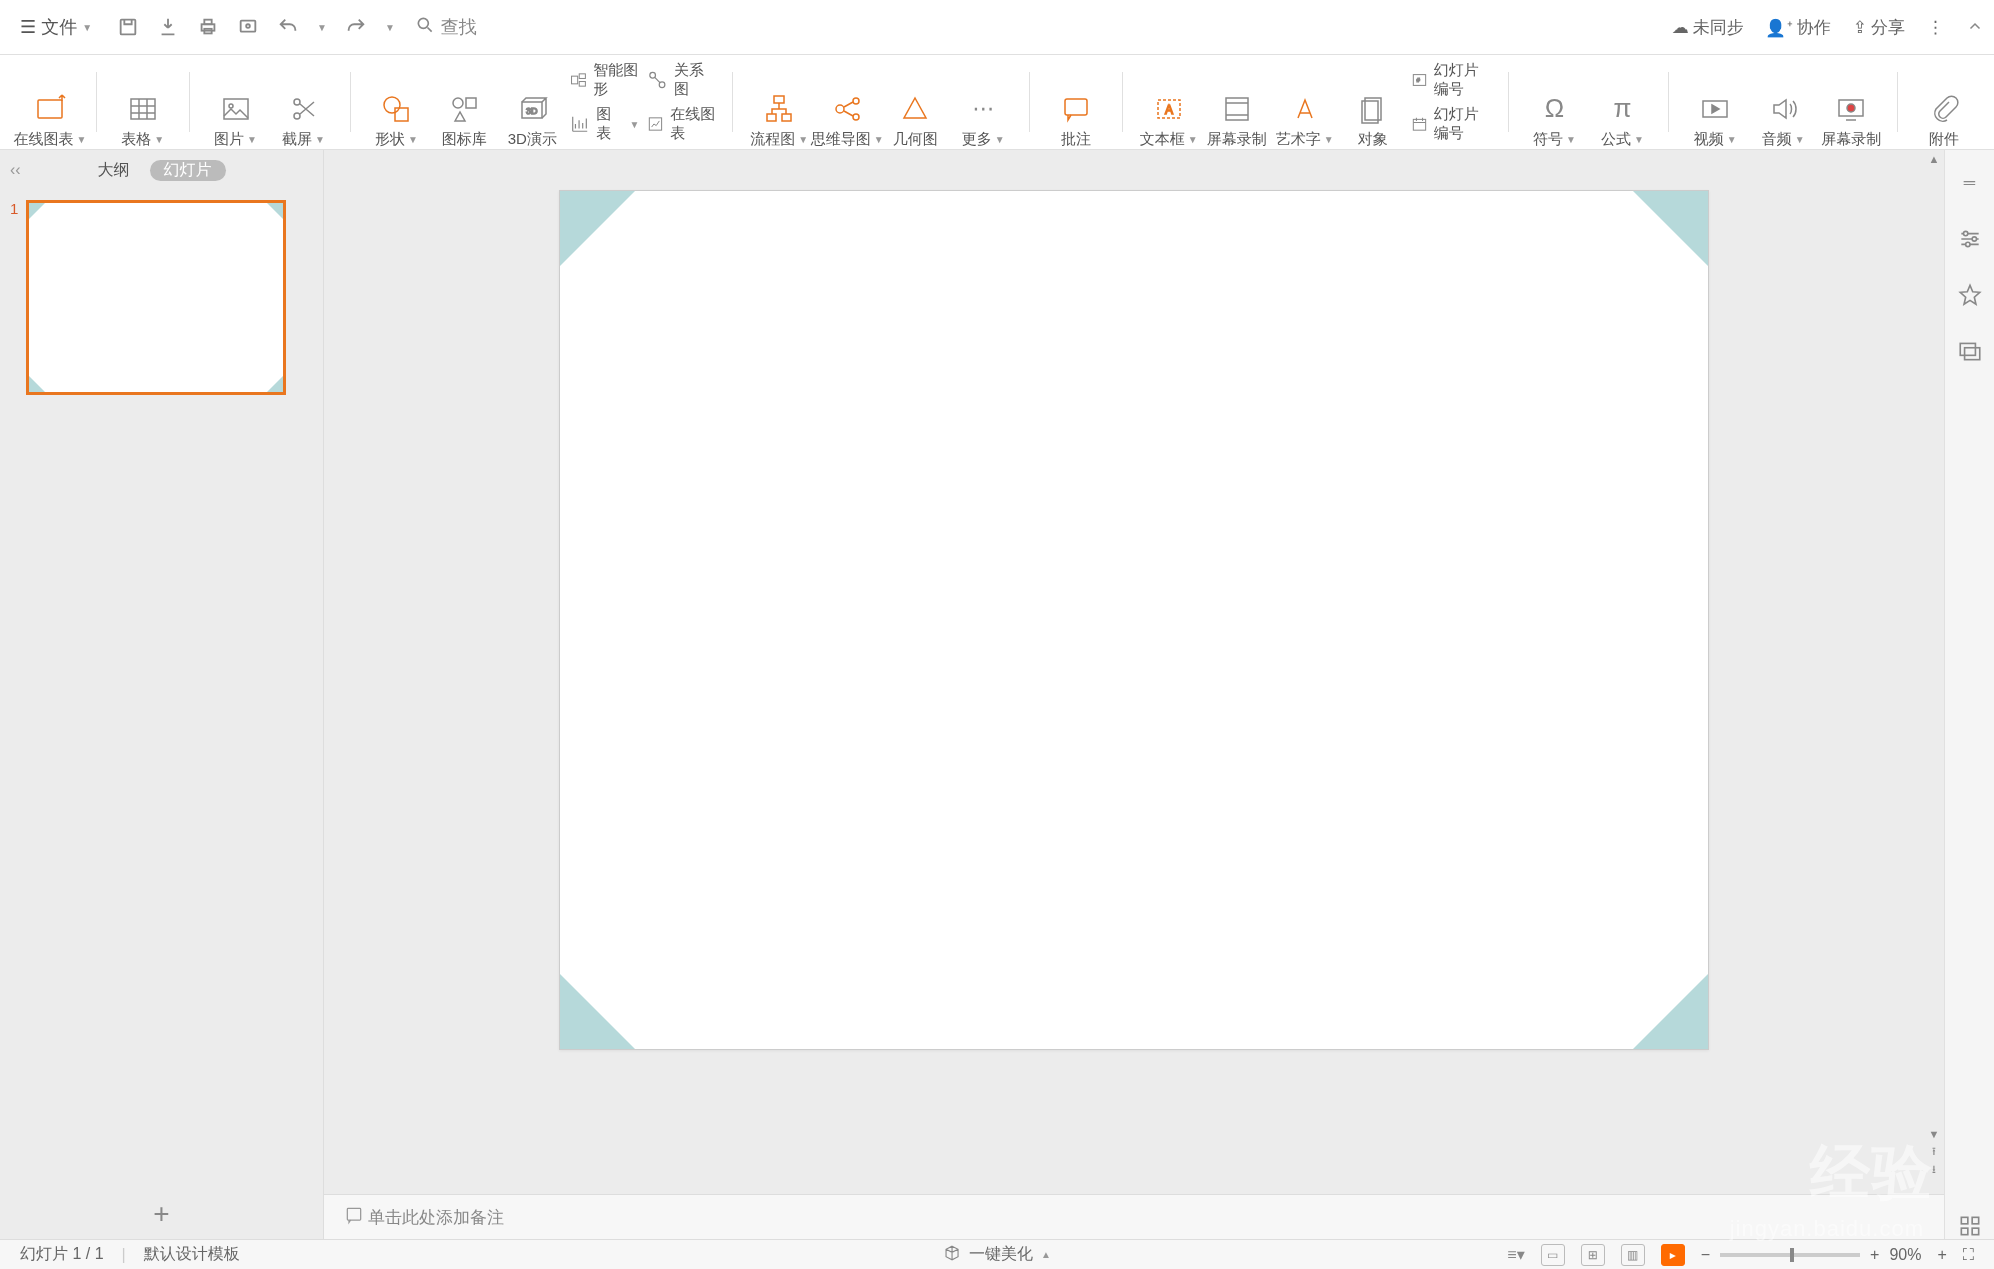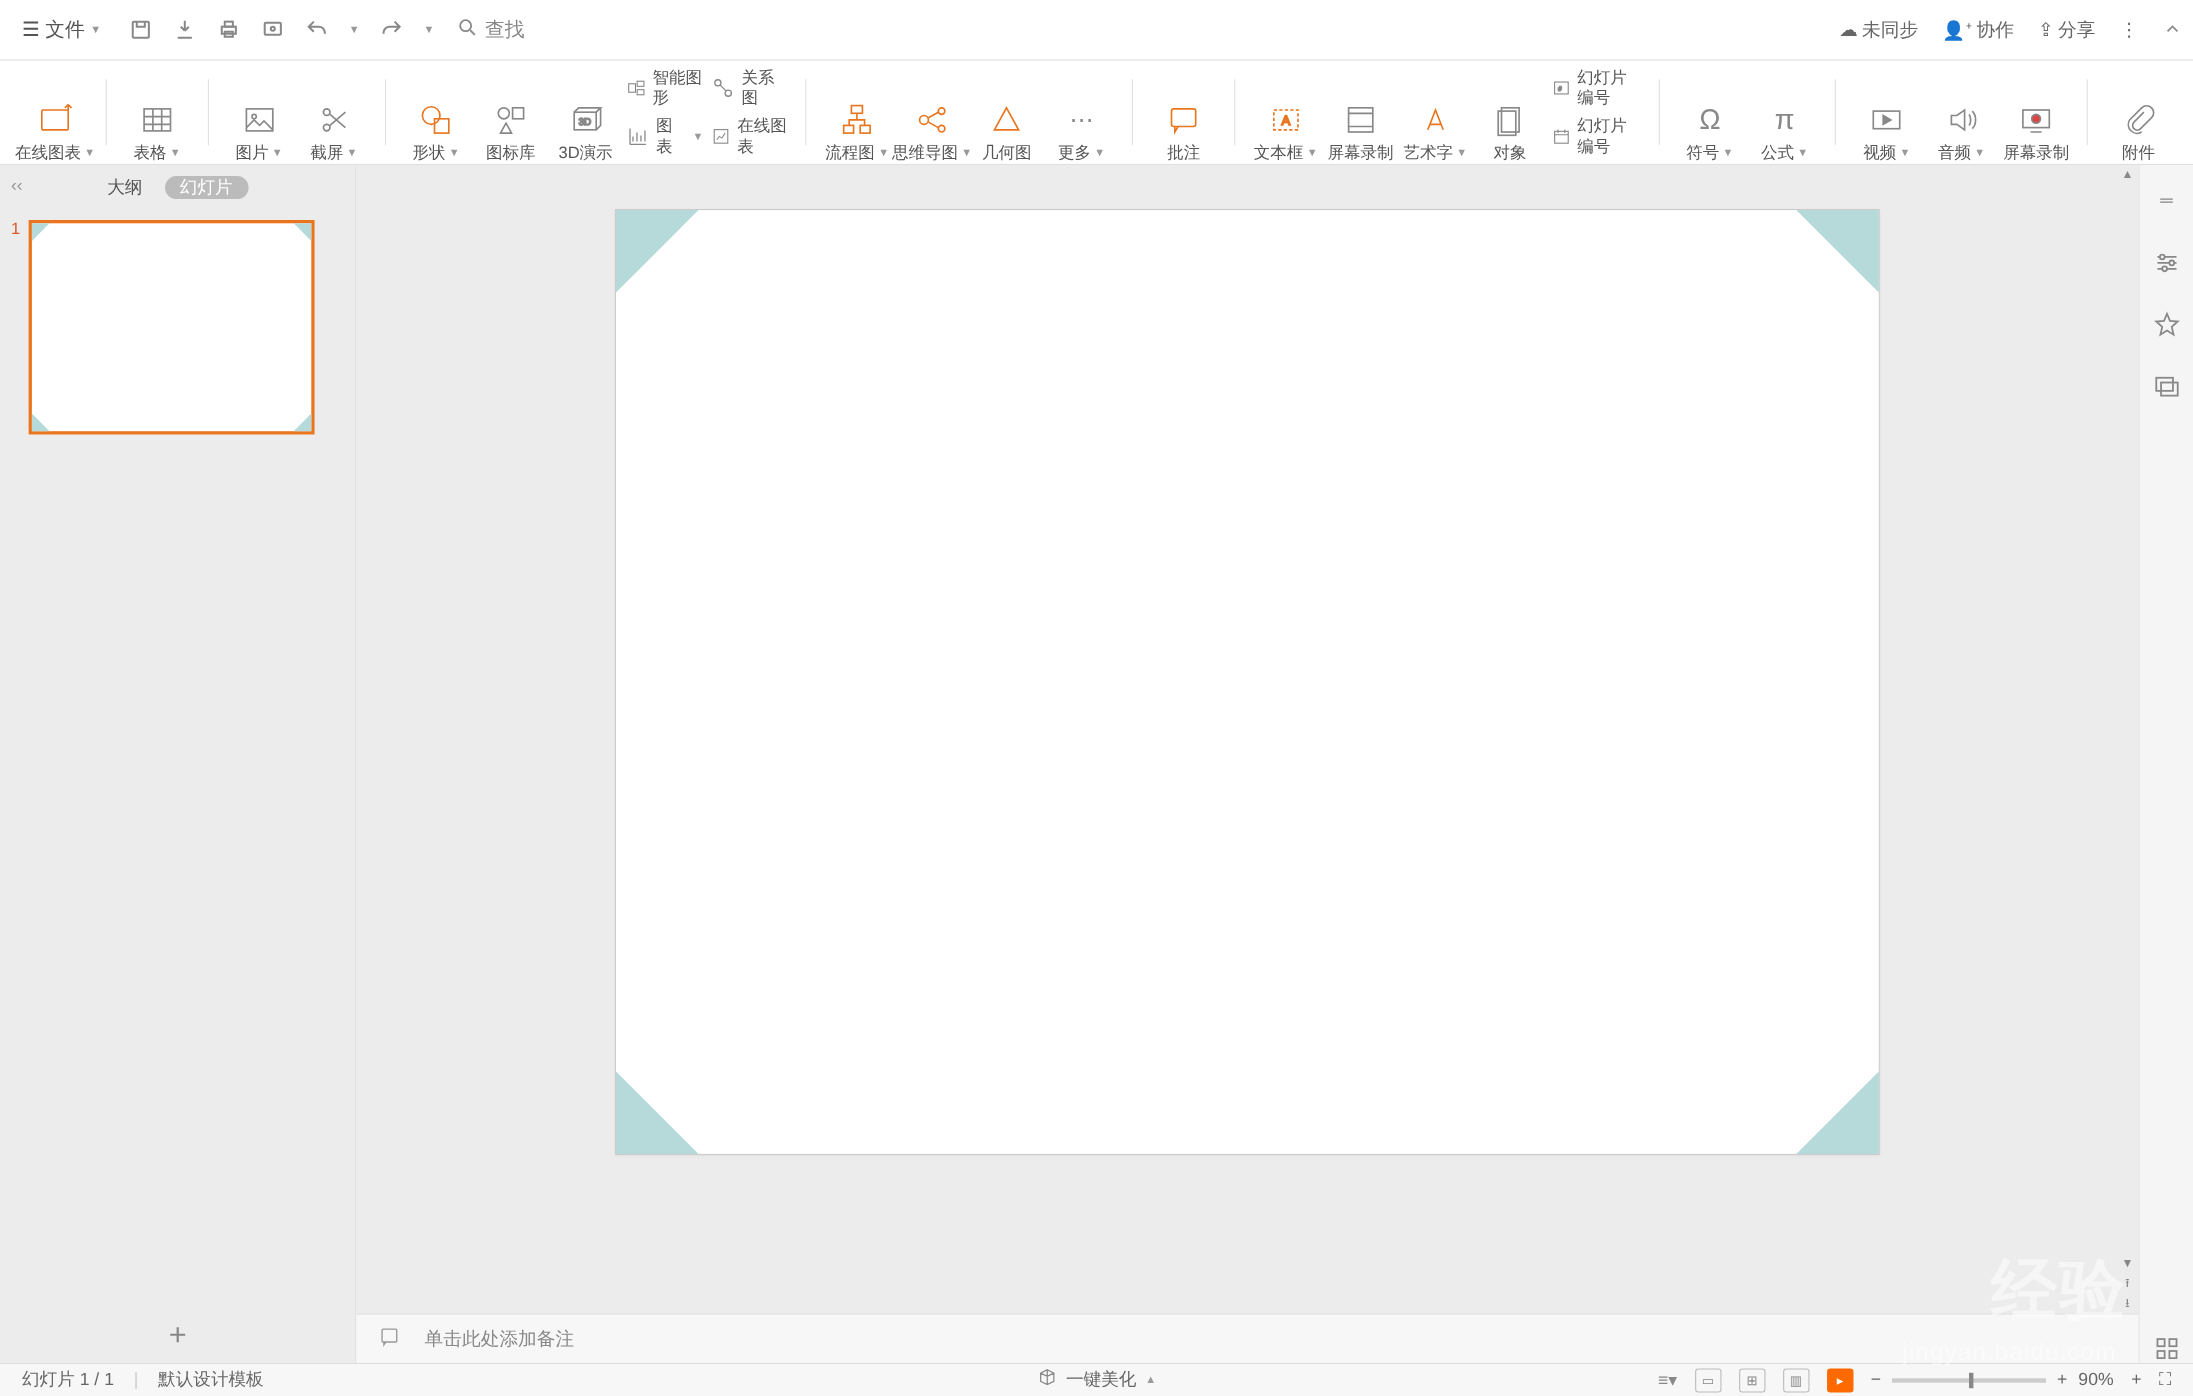--- a/index.html
+++ b/index.html
@@ -42,21 +42,21 @@
 .editor { flex:1; background:#ececec; display:flex; flex-direction:column; position:relative; }
 .canvas-area { flex:1; display:flex; align-items:flex-start; justify-content:center; padding-top:40px; position:relative; }
 .slide { width:1150px; height:860px; background:#fff; border:1px solid #ccc; position:relative; box-shadow:0 1px 3px rgba(0,0,0,.06); }
 .slide .corner.tl { border-top-width:75px; border-right-width:75px; }
 .slide .corner.tr { border-top-width:75px; border-left-width:75px; }
 .slide .corner.bl { border-bottom-width:75px; border-right-width:75px; }
 .slide .corner.br { border-bottom-width:75px; border-left-width:75px; }
 .vscroll { position:absolute; right:0; top:0; bottom:0; width:20px; background:#ececec; display:flex; flex-direction:column; align-items:center; }
 .vscroll .arrow { height:18px; font-size:11px; color:#888; cursor:pointer; display:flex; align-items:center; justify-content:center; }
 .vscroll .track { flex:1; }
-.notes { height:45px; display:flex; align-items:center; padding:0 20px; gap:22px; background:#f7f7f7; border-top:1px solid #ddd; color:#888; font-size:17px; cursor:text; }
+.notes { height:45px; display:flex; align-items:center; padding:0 20px; gap:4px; background:#f7f7f7; border-top:1px solid #ddd; color:#888; font-size:17px; cursor:text;margin-top:15px; }
 .right-rail { width:50px; background:#f5f5f5; border-left:1px solid #e0e0e0; display:flex; flex-direction:column; align-items:center; padding-top:20px; gap:30px; }
 .rail-icon { width:26px; height:26px; color:#888; cursor:pointer; display:flex; align-items:center; justify-content:center; }
 .statusbar { height:30px; background:#f7f7f7; border-top:1px solid #ddd; display:flex; align-items:center; padding:10px 20px; font-size:16px; color:#666; }
 .statusbar .sep { margin:0 18px; color:#ccc; }
 .status-center { position:absolute; left:50%; transform:translateX(-50%); display:flex; align-items:center; gap:8px; cursor:pointer; }
 .status-right { margin-left:auto; display:flex; align-items:center; gap:16px; }
 .view-btn { width:24px; height:22px; border:1px solid #bbb; border-radius:3px; cursor:pointer; display:flex; align-items:center; justify-content:center; font-size:12px; color:#888; }
 .view-btn.active { background:#ff6a00; border-color:#ff6a00; color:#fff; }
 .zoom { display:flex; align-items:center; gap:10px; }
 .zoom-track { width:140px; height:4px; background:#ccc; position:relative; }

